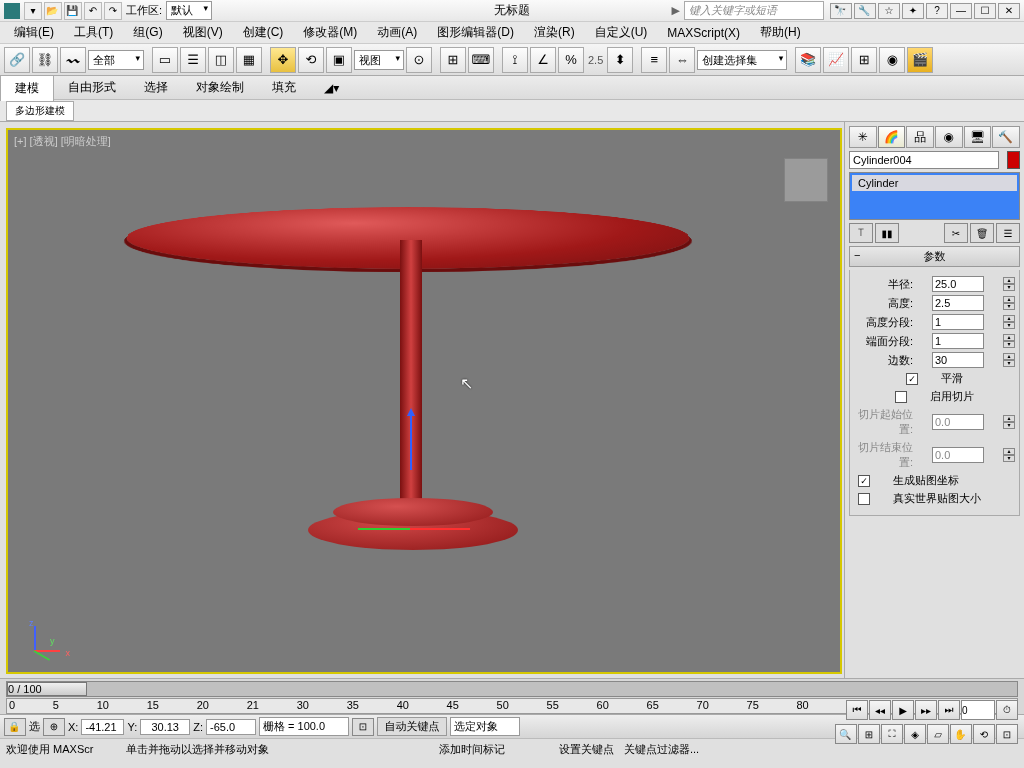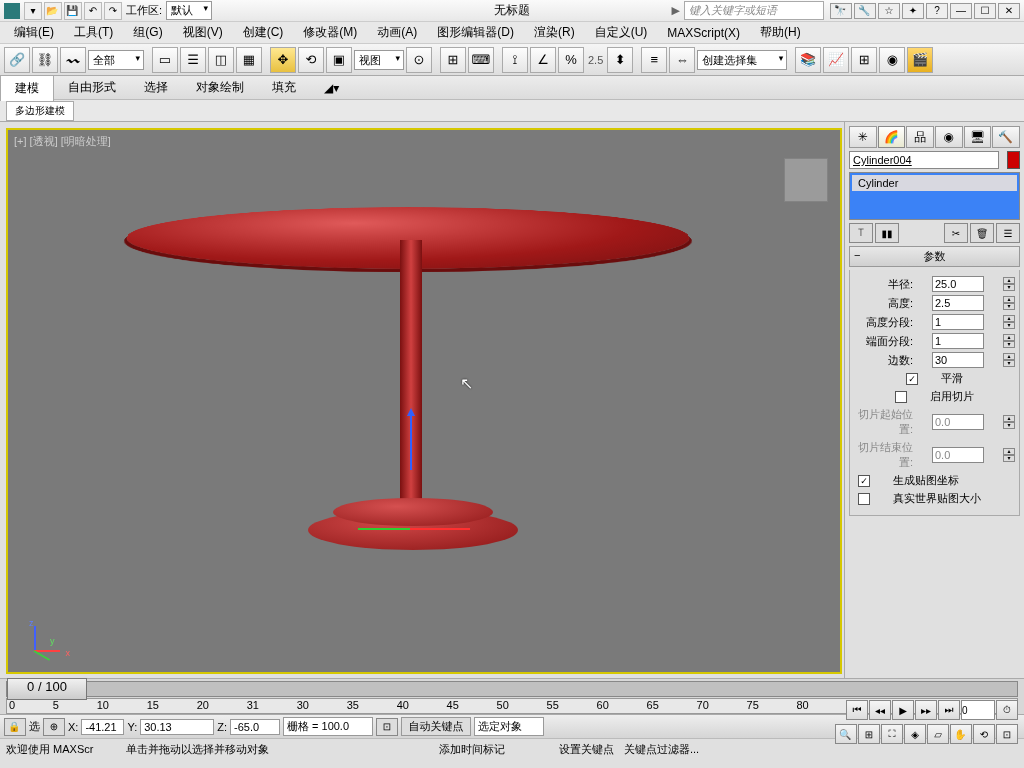--- a/index.html
+++ b/index.html
@@ -30,41 +30,41 @@
 .ribbon .tab.active { background: #fff; border: 1px solid #aaa; border-bottom: none; }
 .subribbon { height: 22px; background: #e8e8e8; border-bottom: 1px solid #aaa; display: flex; align-items: center; padding: 0 6px; }
 .subribbon .st { background: #fff; border: 1px solid #aaa; padding: 2px 8px; font-size: 10px; text-align: right; }
 .main { display: flex; height: 556px; }
 .viewport { flex: 1; background: #7a7a7a; position: relative; border: 2px solid #d6c800; margin: 6px 2px 4px 6px; }
 .vp-label { position: absolute; top: 4px; left: 6px; color: #ccc; font-size: 11px; }
 .side { width: 180px; background: #e0e0e0; border-left: 1px solid #aaa; padding: 4px; display: flex; flex-direction: column; gap: 3px; }
 .side-tabs { display: flex; gap: 1px; }
 .side-tab { flex: 1; height: 22px; border: 1px solid #999; background: linear-gradient(#f8f8f8,#ddd); display: flex; align-items: center; justify-content: center; font-size: 12px; }
 .side-tab.active { background: linear-gradient(#fff,#e8e8d0); border-color: #888; }
-.obj-name { display: flex; gap: 8px; text-decoration: underline; }
+.obj-name { display: flex; gap: 8px; }
 .obj-name input { flex: 1; border: 1px solid #888; padding: 2px 3px; font-size: 11px; }
 .obj-name .swatch { width: 18px; height: 18px; background: #cc0000; border: 1px solid #555; }
 .mod-drop { border: 1px solid #888; background: #fff; padding: 2px 4px; position: relative; font-size: 11px; }
 .mod-drop:after { content: "▾"; position: absolute; right: 4px; top: 2px; }
 .mod-stack { border: 1px solid #888; background: #3b82f6; height: 48px; padding: 2px; }
 .mod-stack .item { background: #d8d8e0; padding: 2px 6px; font-size: 11px; }
 .mod-btns { display: flex; gap: 2px; }
 .mod-btn { width: 24px; height: 20px; border: 1px solid #888; background: #ddd; display:flex; align-items:center; justify-content:center; font-size:10px; }
 .rollout-head { background: linear-gradient(#e8e8e8,#d0d0d0); border: 1px solid #999; text-align: center; padding: 2px; font-size: 11px; position: relative; }
 .rollout-head .minus { position: absolute; left: 4px; }
 .rollout { border: 1px solid #aaa; border-top: none; padding: 6px 4px; background: #dedede; }
 .prow { display: flex; align-items: center; margin-bottom: 3px; gap: 19px; }
 .prow .pl { flex: 1; text-align: right; font-size: 11px; }
 .prow .pv { width: 52px; border: 1px solid #888; background: #fff; padding: 1px 2px; font-size: 11px; }
 .prow .spin { width: 12px; display: flex; flex-direction: column; }
 .prow .spin div { height: 7px; border: 1px solid #888; background: #ddd; font-size: 6px; text-align: center; line-height: 5px; }
 .prow .cb { width: 12px; height: 12px; border: 1px solid #555; background: #fff; display: inline-flex; align-items: center; justify-content: center; font-size: 9px; }
 .timeline-area { height: 36px; background: #d8d8d8; border-top: 1px solid #aaa; position: relative; padding: 0 6px; }
 .slider-bar { height: 16px; background: #c0c0c0; border: 1px solid #888; margin-top: 2px; display: flex; align-items: center; }
-.slider-thumb { width: 80px; height: 22px; background: linear-gradient(#f0f0f0,#ccc); border: 1px solid #777; text-align: center; font-size: 13px; }
+.slider-thumb { width: 80px; height: 14px; background: linear-gradient(#f0f0f0,#ccc); border: 1px solid #777; font-size: 11px; }
 .ruler { height: 16px; display: flex; justify-content: space-between; padding: 0 2px; font-size: 9px; border: 1px solid #999; background: #e8e8e8; margin-top: 1px; }
 .statusbar { height: 24px; background: linear-gradient(#eee,#d5d5d5); display: flex; align-items: center; padding: 0 4px; gap: 3px; border-top: 1px solid #aaa; font-size: 10px; }
 .statusbar .field { border: 1px solid #999; background: #fff; padding: 1px 3px; }
 .statusbar .btn { width: 22px; height: 18px; border: 1px solid #888; background: #ddd; display:flex; align-items:center; justify-content:center; font-size:10px; }
 .bottombar { height: 22px; background: #e0e0e0; display: flex; align-items: center; padding: 0 6px; gap: 10px; border-top: 1px solid #bbb; font-size: 10px; }
 .table-top { position: absolute; left: 120px; top: 40px; width: 560px; height: 130px; background: radial-gradient(ellipse at 40% 30%, #e05a5a, #a01818 60%, #701010); border-radius: 50%; transform: perspective(600px) rotateX(62deg); box-shadow: 0 6px 0 #6a0d0d; }
 .table-pole { position: absolute; left: 392px; top: 110px; width: 22px; height: 280px; background: linear-gradient(90deg,#7a1010,#d04040,#7a1010); }
 .table-base { position: absolute; left: 300px; top: 380px; width: 210px; height: 40px; background: radial-gradient(ellipse at 40% 30%, #d04848, #8a1515); border-radius: 50%; }
 .table-base2 { position: absolute; left: 325px; top: 368px; width: 160px; height: 28px; background: radial-gradient(ellipse at 40% 30%, #d55050, #901818); border-radius: 50%; }
 .gizmo-z { position: absolute; left: 402px; top: 280px; width: 2px; height: 60px; background: #3060ff; }
@@ -306,21 +306,21 @@
 <div class="timeline-area">
   <div class="slider-bar">
     <div class="slider-thumb">0 / 100</div>
   </div>
   <div class="ruler">
     <span>0</span>
       <span>5</span>
       <span>10</span>
       <span>15</span>
       <span>20</span>
-      <span>31</span>
+      <span>21</span>
       <span>30</span>
       <span>35</span>
       <span>40</span>
       <span>45</span>
       <span>50</span>
       <span>55</span>
       <span>60</span>
       <span>65</span>
       <span>70</span>
       <span>75</span>
@@ -332,21 +332,21 @@
   </div>
 </div>
 
 <div class="statusbar">
   <div class="btn">🔒</div>
   <span>选</span>
   <div class="btn">⊕</div>
   <span>X:</span>
     <input class="field" style="width: 43px;" value="-41.21">
   <span>Y:</span>
-    <input class="field" style="width: 74px;" value="30.13">
+    <input class="field" style="width: 50px; text-align: center;" value="30.13">
   <span>Z:</span>
     <input class="field" style="width: 50px;" value="-65.0">
   <span class="field" style="width:90px">栅格 = 100.0</span>
   <div class="btn">⊡</div>
   <span class="field" style="background:#ddd;width:70px;text-align:center">自动关键点</span>
   <span class="field" style="width:70px">选定对象</span>
 </div>
 
 <div class="bottombar">
   <span class="field" style="width:110px">欢迎使用  MAXScr</span>

